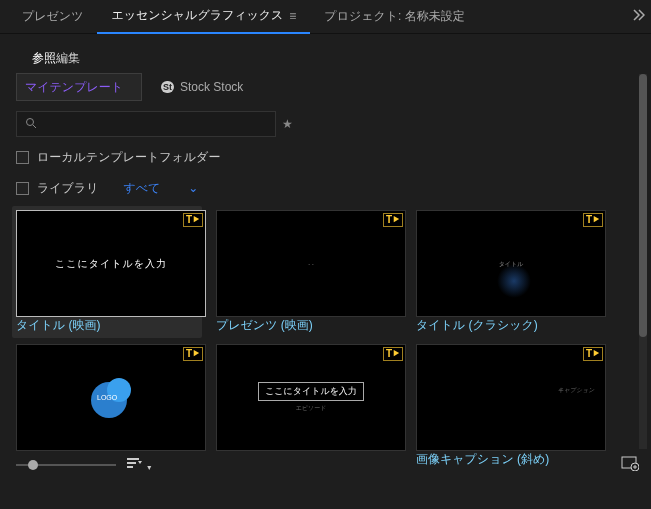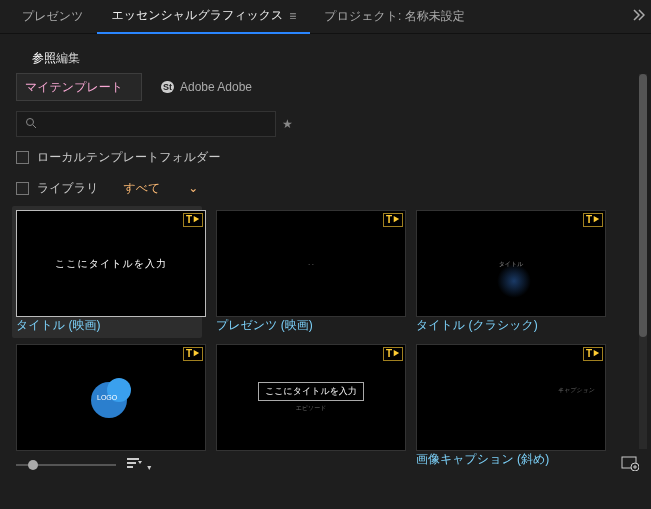--- a/index.html
+++ b/index.html
@@ -44,21 +44,21 @@
   display: flex; align-items: center; gap: 0;
   margin-bottom: 10px;
 }
 .src-tab {
   height: 28px; display: flex; align-items: center; justify-content: center;
   padding: 0 18px; color: #aaa; cursor: pointer;
   border: 1px solid transparent;
   gap: 6px;
 }
 .src-tab.active {
-  color: #f9a8d4; border: 1px solid #3d3d3d;
+  color: #8b5cf6; border: 1px solid #3d3d3d;
   background: #272727;
   padding-left: 8px;
 }
 .search-row {
   display: flex; align-items: center; gap: 6px; margin-bottom: 12px;
 }
 .search-box {
   flex: 0 0 260px; height: 26px;
   background: #1a1a1a; border: 1px solid #333;
   display: flex; align-items: center; padding: 0 8px; color: #888;
@@ -69,21 +69,21 @@
 }
 .star { color: #888; }
 .check-row {
   display: flex; align-items: center; gap: 8px; margin-bottom: 10px;
   color: #ccc;
 }
 .checkbox {
   width: 13px; height: 13px; border: 1px solid #777; background: #222;
 }
 .dropdown {
-  height: 24px; padding: 0 8px; color: #fdba74;
+  height: 24px; padding: 0 8px; color: #3b82f6;
   border: 1px solid transparent; display: flex; align-items: center;
   gap: 28px; margin-left: 8px;
 }
 .grid {
   display: grid; grid-template-columns: repeat(3, 190px);
   gap: 10px 10px; margin-top: 6px;
 }
 .card { width: 190px; }
 .thumb {
   width: 190px; height: 107px; background: #000;
@@ -151,21 +151,21 @@
   <div class="content">
     <div class="subtabs">
       <div class="subtab active">参照</div>
       <div class="subtab">編集</div>
     </div>
 
     <div class="src-tabs">
       <div class="src-tab active">マイテンプレート</div>
       <div class="src-tab">
         <span style="background:#ccc;color:#222;font-size:9px;font-weight:bold;padding:1px 2px;border-radius:6px;">St</span>
-        <span>Adobe Adobe</span>
+        <span>Stock Stock</span>
       </div>
     </div>
 
     <div class="search-row">
       <div class="search-box">
         <span>
           <svg width="12" height="12" viewBox="0 0 12 12">
               <circle cx="5" cy="5" r="3.5" stroke="#888" fill="none"></circle>
               <line x1="8" y1="8" x2="11" y2="11" stroke="#888"></line>
             </svg>

